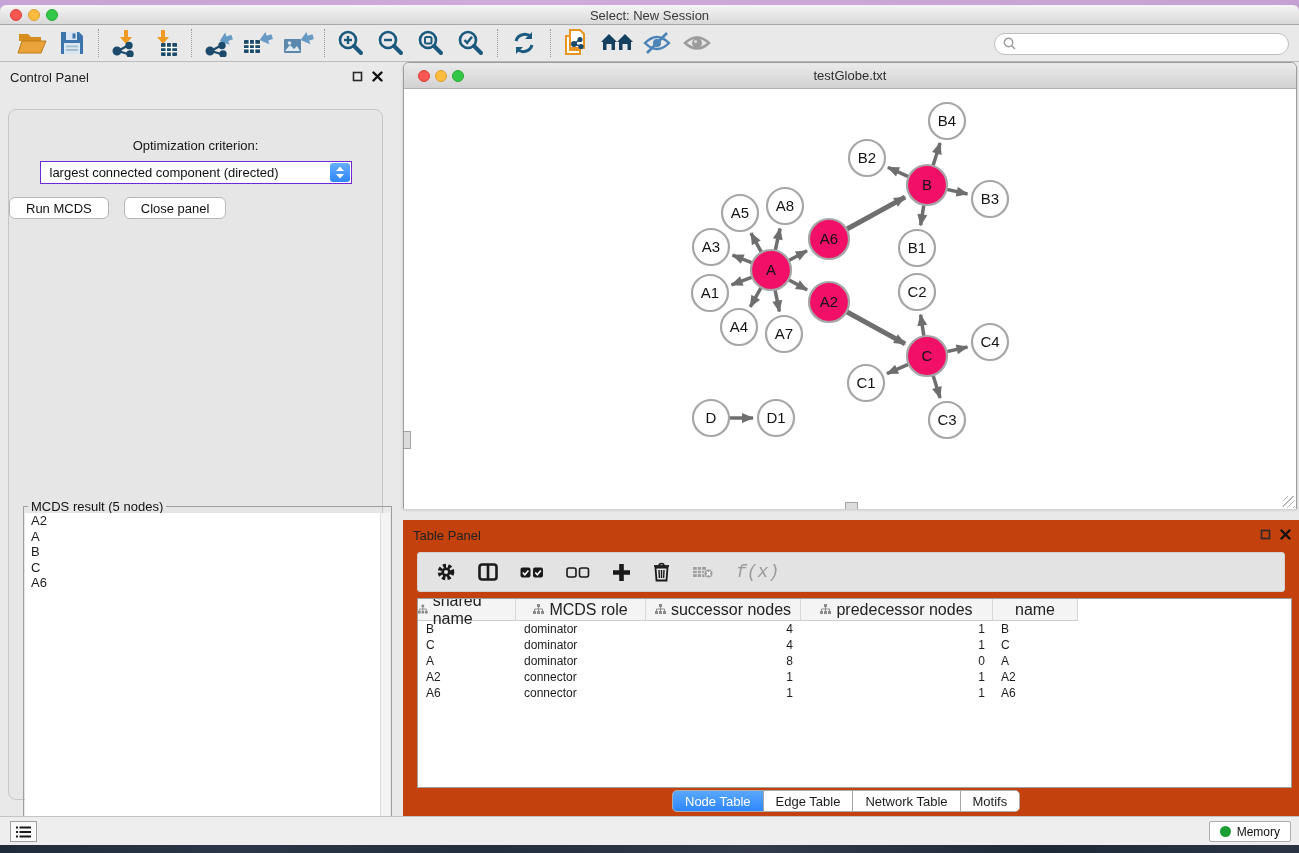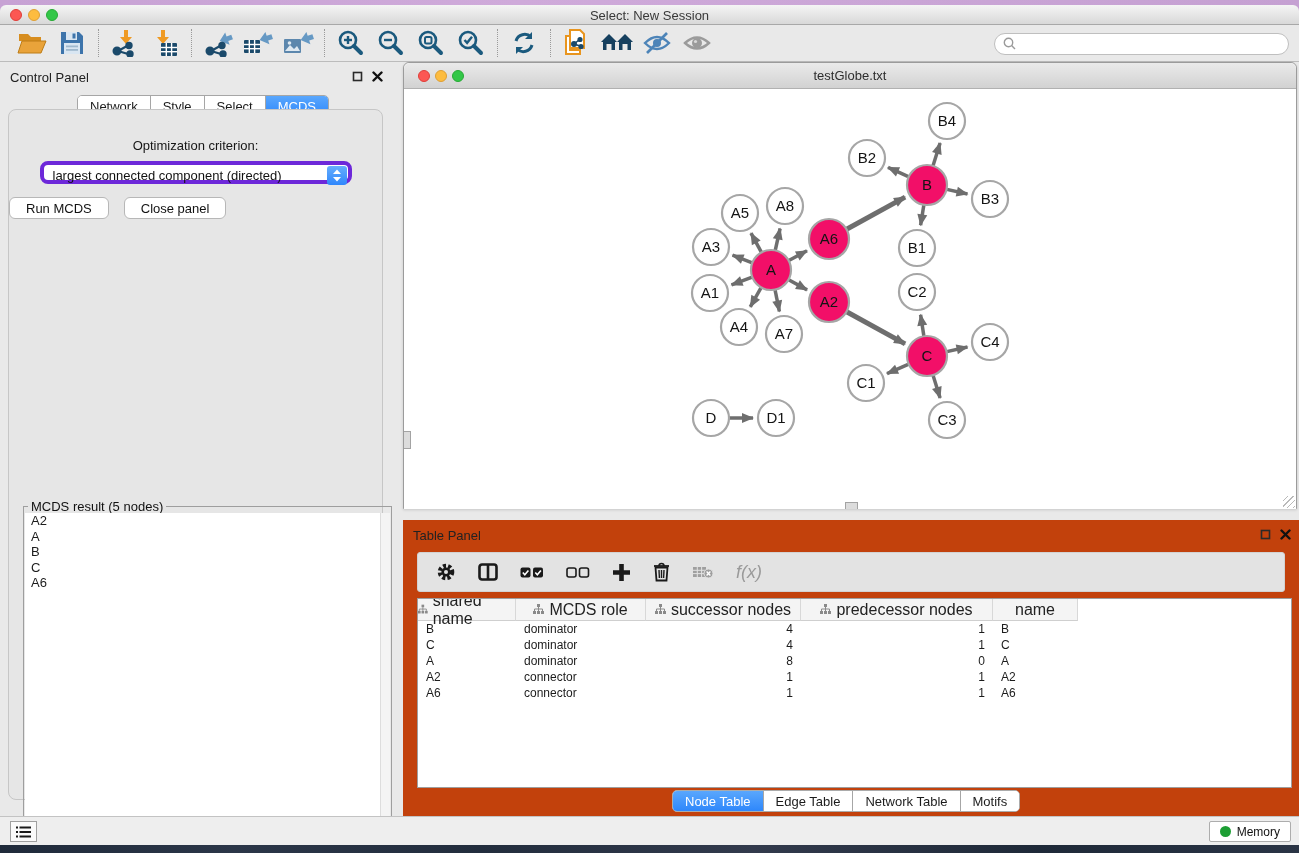--- a/index.html
+++ b/index.html
@@ -33,21 +33,21 @@
   
   .control-panel { position:absolute; left:0; top:62px; width:391px; height:754px; background:#e9e9e9; }
   .panel-title { position:absolute; left:10px; top:8px; font-size:13px; color:#222; }
   .panel-winbtns { position:absolute; top:9px; right:8px; display:flex; gap:9px; align-items:center; }
   .cp-tabs { position:absolute; left:77px; top:33px; height:22px; display:flex; border:1px solid #a6a6a6; border-radius:5px; overflow:hidden; background:#fff; }
   .seg-tab { height:100%; display:flex; align-items:center; justify-content:center; font-size:13px; background:#fff; border-right:1px solid #a6a6a6; padding:0 12px; cursor:default; white-space:nowrap; }
   .seg-tab:last-child { border-right:none; }
   .seg-tab.active { background:linear-gradient(#5aa7fd,#2e87fb); color:#fff; }
   .cp-inner { position:absolute; left:8px; top:47px; width:375px; height:691px; background:#e6e6e6; border:1px solid #c6c6c6; border-radius:8px; }
   .opt-label { margin-top:28px; text-align:center; font-size:13px; color:#161616; }
-  .dropdown { position:relative; margin:8px auto 0 auto; width:312px; height:23px; background:#fff; border:4px solid #6d28d9; border-radius:8px; }
+  .dropdown { position:relative; margin:8px auto 0 auto; width:312px; height:23px; background:#fff; border:1px solid #6d28d9; border-radius:0; }
   .dropdown .dd-value { position:absolute; left:9px; top:3px; font-size:13px; color:#111; white-space:nowrap; }
   .dd-stepper { position:absolute; right:1px; top:1px; width:20px; height:19px; border-radius:3px; background:linear-gradient(#66aefd,#2f87fc); }
   .dd-stepper svg { position:absolute; left:4px; top:2px; }
   .cp-buttons { margin-top:13px; display:flex; justify-content:flex-start; gap:15px; }
   .mac-btn { height:22px; background:#fff; border:1px solid #b7b7b7; border-radius:6px; font-size:13px; font-family:"Liberation Sans",sans-serif; padding:0 16px; color:#111; }
   .result-fieldset { position:absolute; left:14px; top:396px; width:369px; height:340px; border:1px solid #9e9e9e; }
   .result-legend { position:absolute; left:4px; top:-8px; background:#e6e6e6; font-size:13px; padding:0 3px; color:#111; }
   .result-list { position:absolute; left:1px; top:6px; right:11px; bottom:1px; background:#fff; overflow:hidden; }
   .result-scroll { position:absolute; top:6px; right:1px; bottom:1px; width:10px; background:#f4f4f4; border-left:1px solid #ddd; }
   .mcds-item { font-size:13px; line-height:15.5px; padding-left:6px; }
@@ -64,21 +64,21 @@
   .grip-left { position:absolute; left:0; top:342px; width:7px; height:18px; background:#dcdcdc; border:1px solid #a3a3a3; border-left:none; }
   .grip-bottom { position:absolute; left:441px; bottom:0; width:13px; height:7px; background:#dcdcdc; border:1px solid #a3a3a3; border-bottom:none; }
   .resize-corner { position:absolute; right:1px; bottom:1px; width:12px; height:12px;
      background:repeating-linear-gradient(135deg, transparent 0 3px, #b9b9b9 3px 4px); }
 
   
   .table-panel { position:absolute; left:403px; top:520px; width:896px; height:296px; background:#c2410c; }
   .tp-toolbar { position:absolute; left:14px; top:32px; width:868px; height:40px; background:#e3e3e3; border:1px solid #d2d2d2; border-radius:3px;
      display:flex; align-items:center; gap:22px; padding-left:18px; }
   .tp-btn { background:none; border:none; display:flex; align-items:center; justify-content:center; }
-  .fx-label { font-family:Liberation Sans, sans-serif; font-style:italic; font-size:18px; color:#9a9a9a; }
+  .fx-label { font-family:Liberation Mono, monospace; font-style:italic; font-size:18px; color:#9a9a9a; }
   .data-table { position:absolute; left:14px; top:78px; width:875px; height:190px; background:#fff; border:1px solid #9e9e9e; overflow:hidden; }
   .thead { display:flex; height:22px; }
   .th { height:22px; background:#f4f4f4; border-right:1px solid #d8d8d8; border-bottom:1px solid #cfcfcf;
      display:flex; align-items:center; justify-content:center; gap:5px; font-size:16px; color:#222; }
   .tr { display:flex; height:16px; }
   .td { font-size:12px; line-height:16px; padding:0 8px; white-space:nowrap; overflow:hidden; }
   .tp-tabs { position:absolute; left:269px; top:270px; height:22px; display:flex; border:1px solid #ababab; border-radius:5px; overflow:hidden; background:#fff; }
 
   
   .status-bar { position:absolute; left:0; top:816px; width:1299px; height:29px; background:#eeeeee; border-top:1px solid #c3c3c3; }
@@ -269,26 +269,20 @@
   <div class="panel-title">Control Panel</div>
   <div class="panel-winbtns">
     <svg width="11" height="11" viewBox="0 0 11 11">
       <rect x="1.5" y="1.5" width="8" height="8" fill="none" stroke="#2a2a2a" stroke-width="1.6"></rect>
     </svg>
     <svg width="11" height="11" viewBox="0 0 11 11">
       <path d="M1.5 1.5 L9.5 9.5 M9.5 1.5 L1.5 9.5" stroke="#111" stroke-width="2.4" stroke-linecap="round"></path>
     </svg>
   </div>
 
-  <div class="cp-tabs">
-      <div class="seg-tab">Network</div>
-      <div class="seg-tab">Style</div>
-      <div class="seg-tab">Select</div>
-      <div class="seg-tab active">MCDS</div>
-    </div>
 
   <div class="cp-inner">
     <div class="opt-label">Optimization criterion:</div>
     <div class="dropdown">
       <span class="dd-value">largest connected component (directed)</span>
       <span class="dd-stepper">
         <svg width="12" height="15" viewBox="0 0 12 15">
           <path d="M2 6 L6 1.5 L10 6 z" fill="#fff"></path>
           <path d="M2 9 L6 13.5 L10 9 z" fill="#fff"></path>
         </svg>

